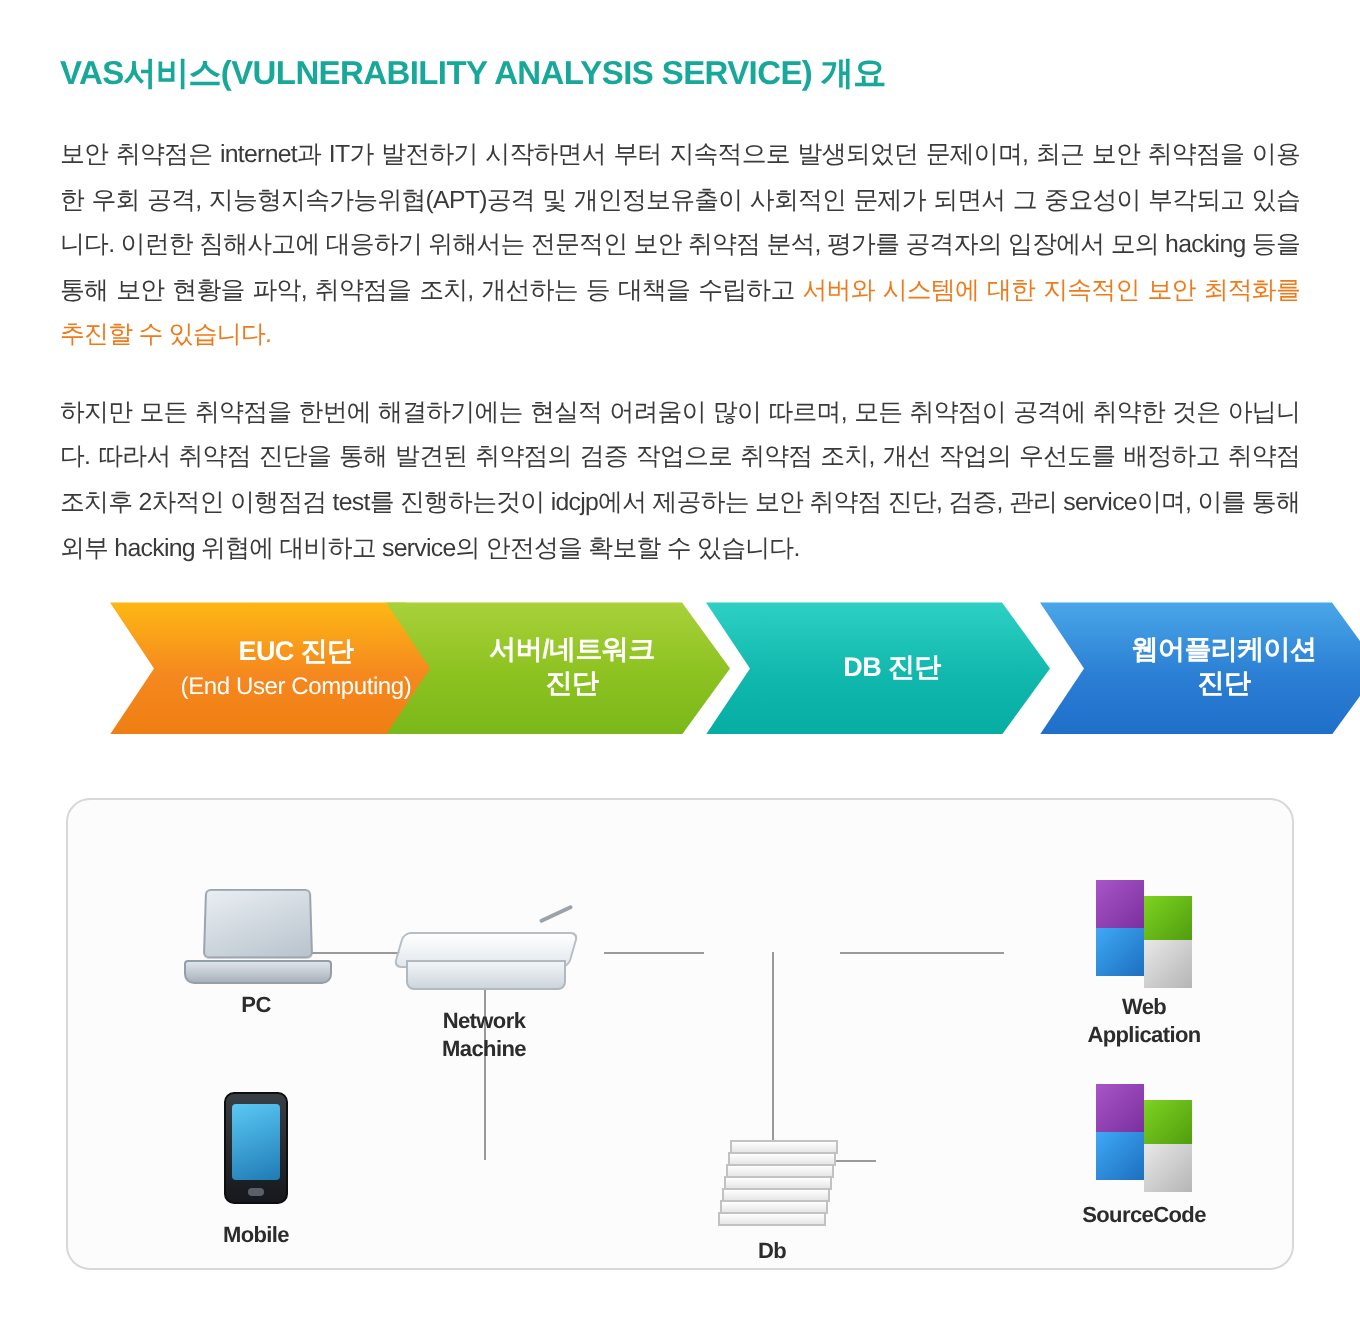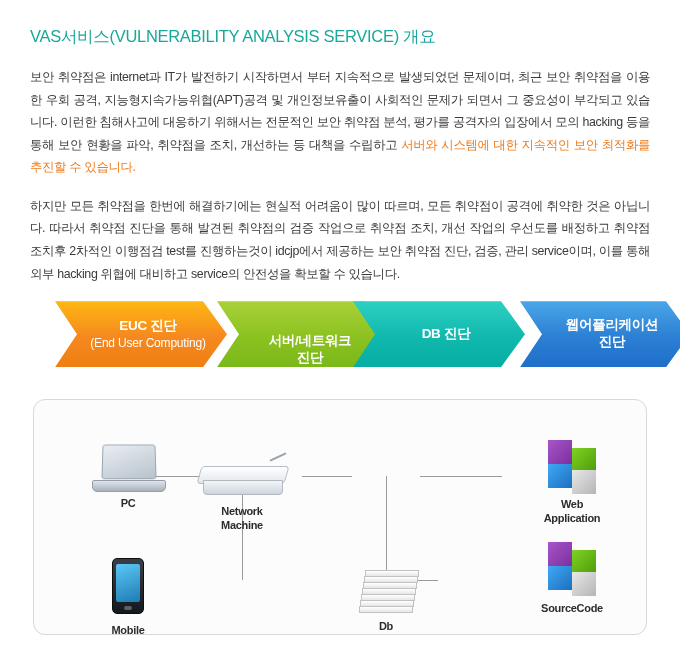--- a/index.html
+++ b/index.html
@@ -16,21 +16,21 @@
   }
   .page {
     position: relative;
     width: 680px;
     height: 670px;
     box-sizing: border-box;
     padding: 20px 30px 0 30px;
   }
   .page-title {
     font-size: 16.5px;
-    font-weight: normal;
+    font-weight: bold;
     color: #18a89a;
     letter-spacing: -0.3px;
     margin: 6px 0 18px 0;
   }
   .body-text {
     font-size: 12.4px;
     line-height: 1.82;
     color: #3a3a3a;
     text-align: justify;
     letter-spacing: -0.35px;
@@ -73,27 +73,26 @@
   .chev-1 {
     left: 0;
     width: 172px;
     background: linear-gradient(180deg, #fdb813 0%, #f5881f 55%, #ef7f12 100%);
     clip-path: polygon(0 0, 148px 0, 172px 33px, 148px 66px, 0 66px, 22px 33px);
     padding-left: 14px;
     box-sizing: border-box;
     align-items: center;
   }
   .chev-2 {
-    left: 162px;
+    left: 138px;
     width: 172px;
     background: linear-gradient(180deg, #a9d13a 0%, #8cc220 55%, #7ab81a 100%);
     clip-path: polygon(0 0, 148px 0, 172px 33px, 148px 66px, 0 66px, 22px 33px);
     padding-left: 14px;
     box-sizing: border-box;
-    justify-content: flex-end;
   }
   .chev-3 {
     left: 298px;
     width: 172px;
     background: linear-gradient(180deg, #2ed0c4 0%, #11b8ad 55%, #06ada3 100%);
     clip-path: polygon(0 0, 148px 0, 172px 33px, 148px 66px, 0 66px, 22px 33px);
     padding-left: 14px;
     box-sizing: border-box;
   }
   .chev-4 {
@@ -302,21 +301,21 @@
           <div class="b-blue"></div>
           <div class="b-grey"></div>
         </div>
       </div>
       <div class="label" style="margin-top:8px;">
         <span>Web</span><br>
         <span>Application</span>
       </div>
     </div>
 
-    <div class="node" style="left:34px; top:152px;">
+    <div class="node" style="left:34px; top:140px;">
       <div class="art">
         <div class="mobile">
           <div class="scr"></div>
           <div class="btn"></div>
         </div>
       </div>
       <div class="label" style="margin-top:10px;">Mobile</div>
     </div>
 
 

